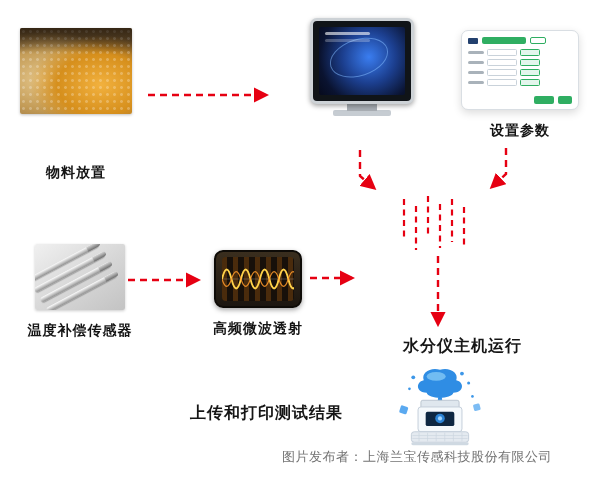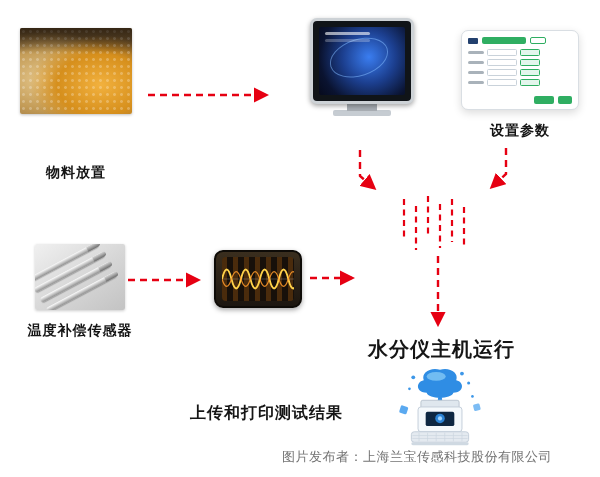--- a/index.html
+++ b/index.html
@@ -71,21 +71,21 @@
     padding:5px 6px;box-shadow:0 2px 5px rgba(0,0,0,.35);}
   .mw-screen{width:100%;height:100%;border-radius:4px;position:relative;overflow:hidden;background-color:#17100a;
     background-image:repeating-linear-gradient(90deg, rgba(255,140,20,.22) 0 5px, rgba(0,0,0,0) 5px 11px);}
   .mw-screen svg{position:absolute;inset:0;}
 
   
   .printer{position:absolute;z-index:2;}
 
   
   .free-label{position:absolute;z-index:2;font-weight:700;color:#151515;letter-spacing:1px;white-space:nowrap;}
-  .host-label{left:368px;top:336px;width:124px;text-align:right;font-size:20px;}
+  .host-label{left:398px;top:336px;width:124px;text-align:right;font-size:16px;}
   .result-label{left:190px;top:403px;font-size:16px;}
   .footer-text{position:absolute;left:282px;top:448px;z-index:2;font-size:13px;font-weight:400;color:#737373;letter-spacing:.5px;white-space:nowrap;}
 </style>
 </head>
 <body>
 
 <div class="stage">
 
   <svg class="connectors" width="600" height="477" viewBox="0 0 600 477">
     <defs>
@@ -181,20 +181,21 @@
   <figure class="node" style="left:212px;top:250px;width:92px;">
     <div class="mw">
       <div class="mw-screen">
         <svg viewBox="0 0 76 42" width="100%" height="100%" preserveAspectRatio="none">
           <line x1="0" y1="21" x2="76" y2="21" stroke="rgba(255,255,255,.35)" stroke-width="0.6"></line>
           <path d="M0,21 Q5,3 10,21 T20,21 T30,21 T40,21 T50,21 T60,21 T70,21 T80,21" fill="none" stroke="#ffd24a" stroke-width="2"></path>
           <path d="M0,21 Q5,35 10,21 T20,21 T30,21 T40,21 T50,21 T60,21 T70,21 T80,21" fill="none" stroke="#ff9a2a" stroke-width="1.3" opacity=".85"></path>
         </svg>
       </div>
     </div>
+    <figcaption class="nlabel" style="margin-top:12px;">高频微波透射</figcaption>
   </figure>
 
   <div class="free-label host-label">水分仪主机运行</div>
 
   <div class="free-label result-label">上传和打印测试结果</div>
 
   <div class="printer" style="left:392px;top:364px;">
     <svg viewBox="0 0 100 88" width="96" height="84">
 
       <path d="M50,6 C60,3 70,9 67,17 C76,19 75,30 64,30 C62,37 38,37 36,30 C25,30 24,19 33,17 C30,9 40,3 50,6 Z" fill="#2f8de4" style="fill:var(--accent-blue)"></path>

